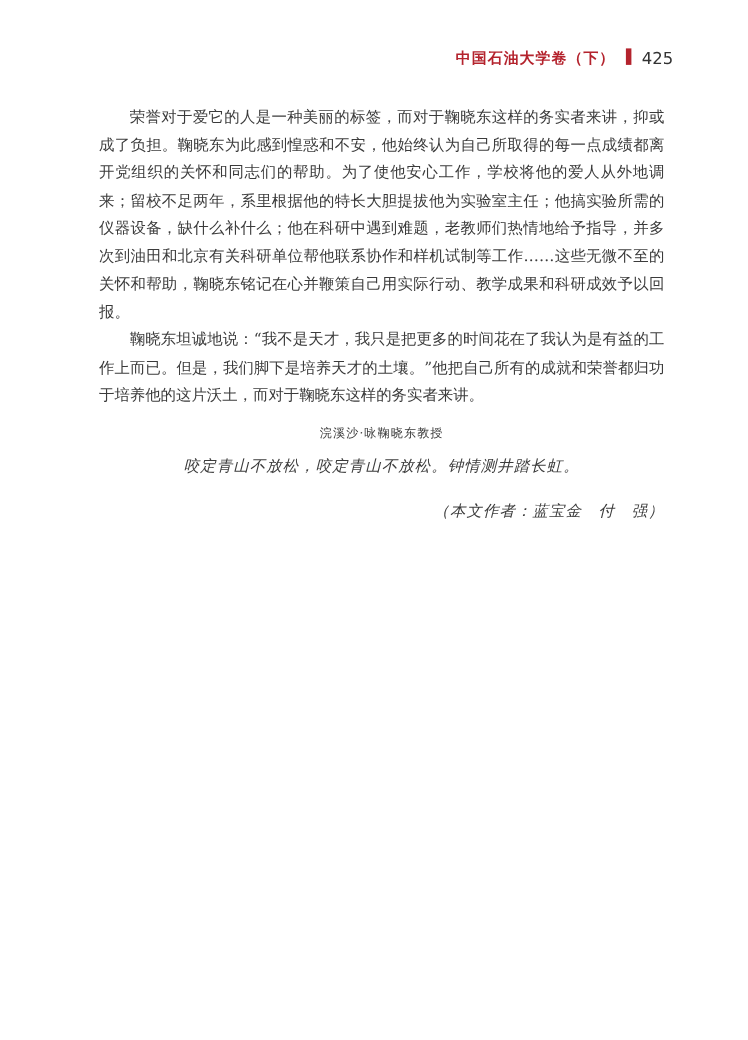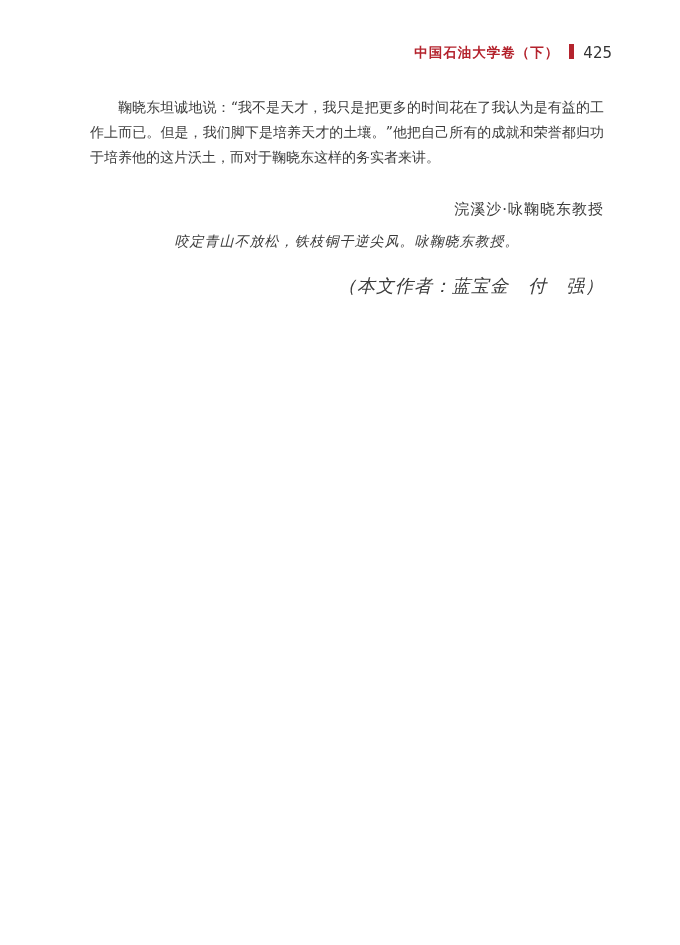--- a/index.html
+++ b/index.html
@@ -49,23 +49,23 @@
     font-size: 14px;
     line-height: 25.3px;
     text-align: justify;
     text-justify: inter-character;
     color: var(--ink);
   }
   .para.indent { text-indent: 2em; }
 
   
   .poem-title {
-    margin-top: 30px;
-    text-align: right;
-    font-size: 15px;
+    margin-top: 13px;
+    text-align: center;
+    font-size: 11px;
     font-weight: normal;
     color: var(--ink);
     letter-spacing: 1px;
   }
   .poem-author {
     margin-top: 16px;
     text-align: center;
     font-size: 13px;
     font-style: italic;
     letter-spacing: 0.55em;
@@ -78,43 +78,44 @@
     font-size: 14px;
     font-style: italic;
     letter-spacing: 1px;
     color: var(--ink);
   }
   .poem-line + .poem-line { margin-top: 11px; }
 
   .attribution {
     margin-top: 23px;
     text-align: right;
-    font-size: 18px;
+    font-size: 14px;
     font-style: italic;
     letter-spacing: 1px;
     color: var(--ink);
   }
 </style>
 </head>
 <body>
 
 <div class="page">
 
   <header class="page-header">
     <span class="journal-title">中国石油大学卷（下）</span><span class="red-bar"></span><span class="page-number">425</span>
   </header>
 
   <main class="article-body">
 
 
+    <p class="para indent">荣誉对于爱它的人是一种美丽的标签，而对于鞠晓东这样的务实者来讲，抑或成了负担。鞠晓东为此感到惶惑和不安，他始终认为自己所取得的每一点成绩都离开党组织的关怀和同志们的帮助。为了使他安心工作，学校将他的爱人从外地调来；留校不足两年，系里根据他的特长大胆提拔他为实验室主任；他搞实验所需的仪器设备，缺什么补什么；他在科研中遇到难题，老教师们热情地给予指导，并多次到油田和北京有关科研单位帮他联系协作和样机试制等工作……这些无微不至的关怀和帮助，鞠晓东铭记在心并鞭策自己用实际行动、教学成果和科研成效予以回报。</p>
 
     <p class="para indent">鞠晓东坦诚地说：“我不是天才，我只是把更多的时间花在了我认为是有益的工作上而已。但是，我们脚下是培养天才的土壤。”他把自己所有的成就和荣誉都归功于培养他的这片沃土，而对于鞠晓东这样的务实者来讲。</p>
 
     <h3 class="poem-title">浣溪沙·咏鞠晓东教授</h3>
 
 
-    <div class="poem-line">咬定青山不放松，铁枝铜干逆尖风。咏鞠晓东教授。</div>
+    <div class="poem-line">咬定青山不放松，咬定青山不放松。钟情测井踏长虹。</div>
 
 
     <div class="attribution">（本文作者：蓝宝金　付　强）</div>
 
   </main>
 </div>
 
 </body></html>

